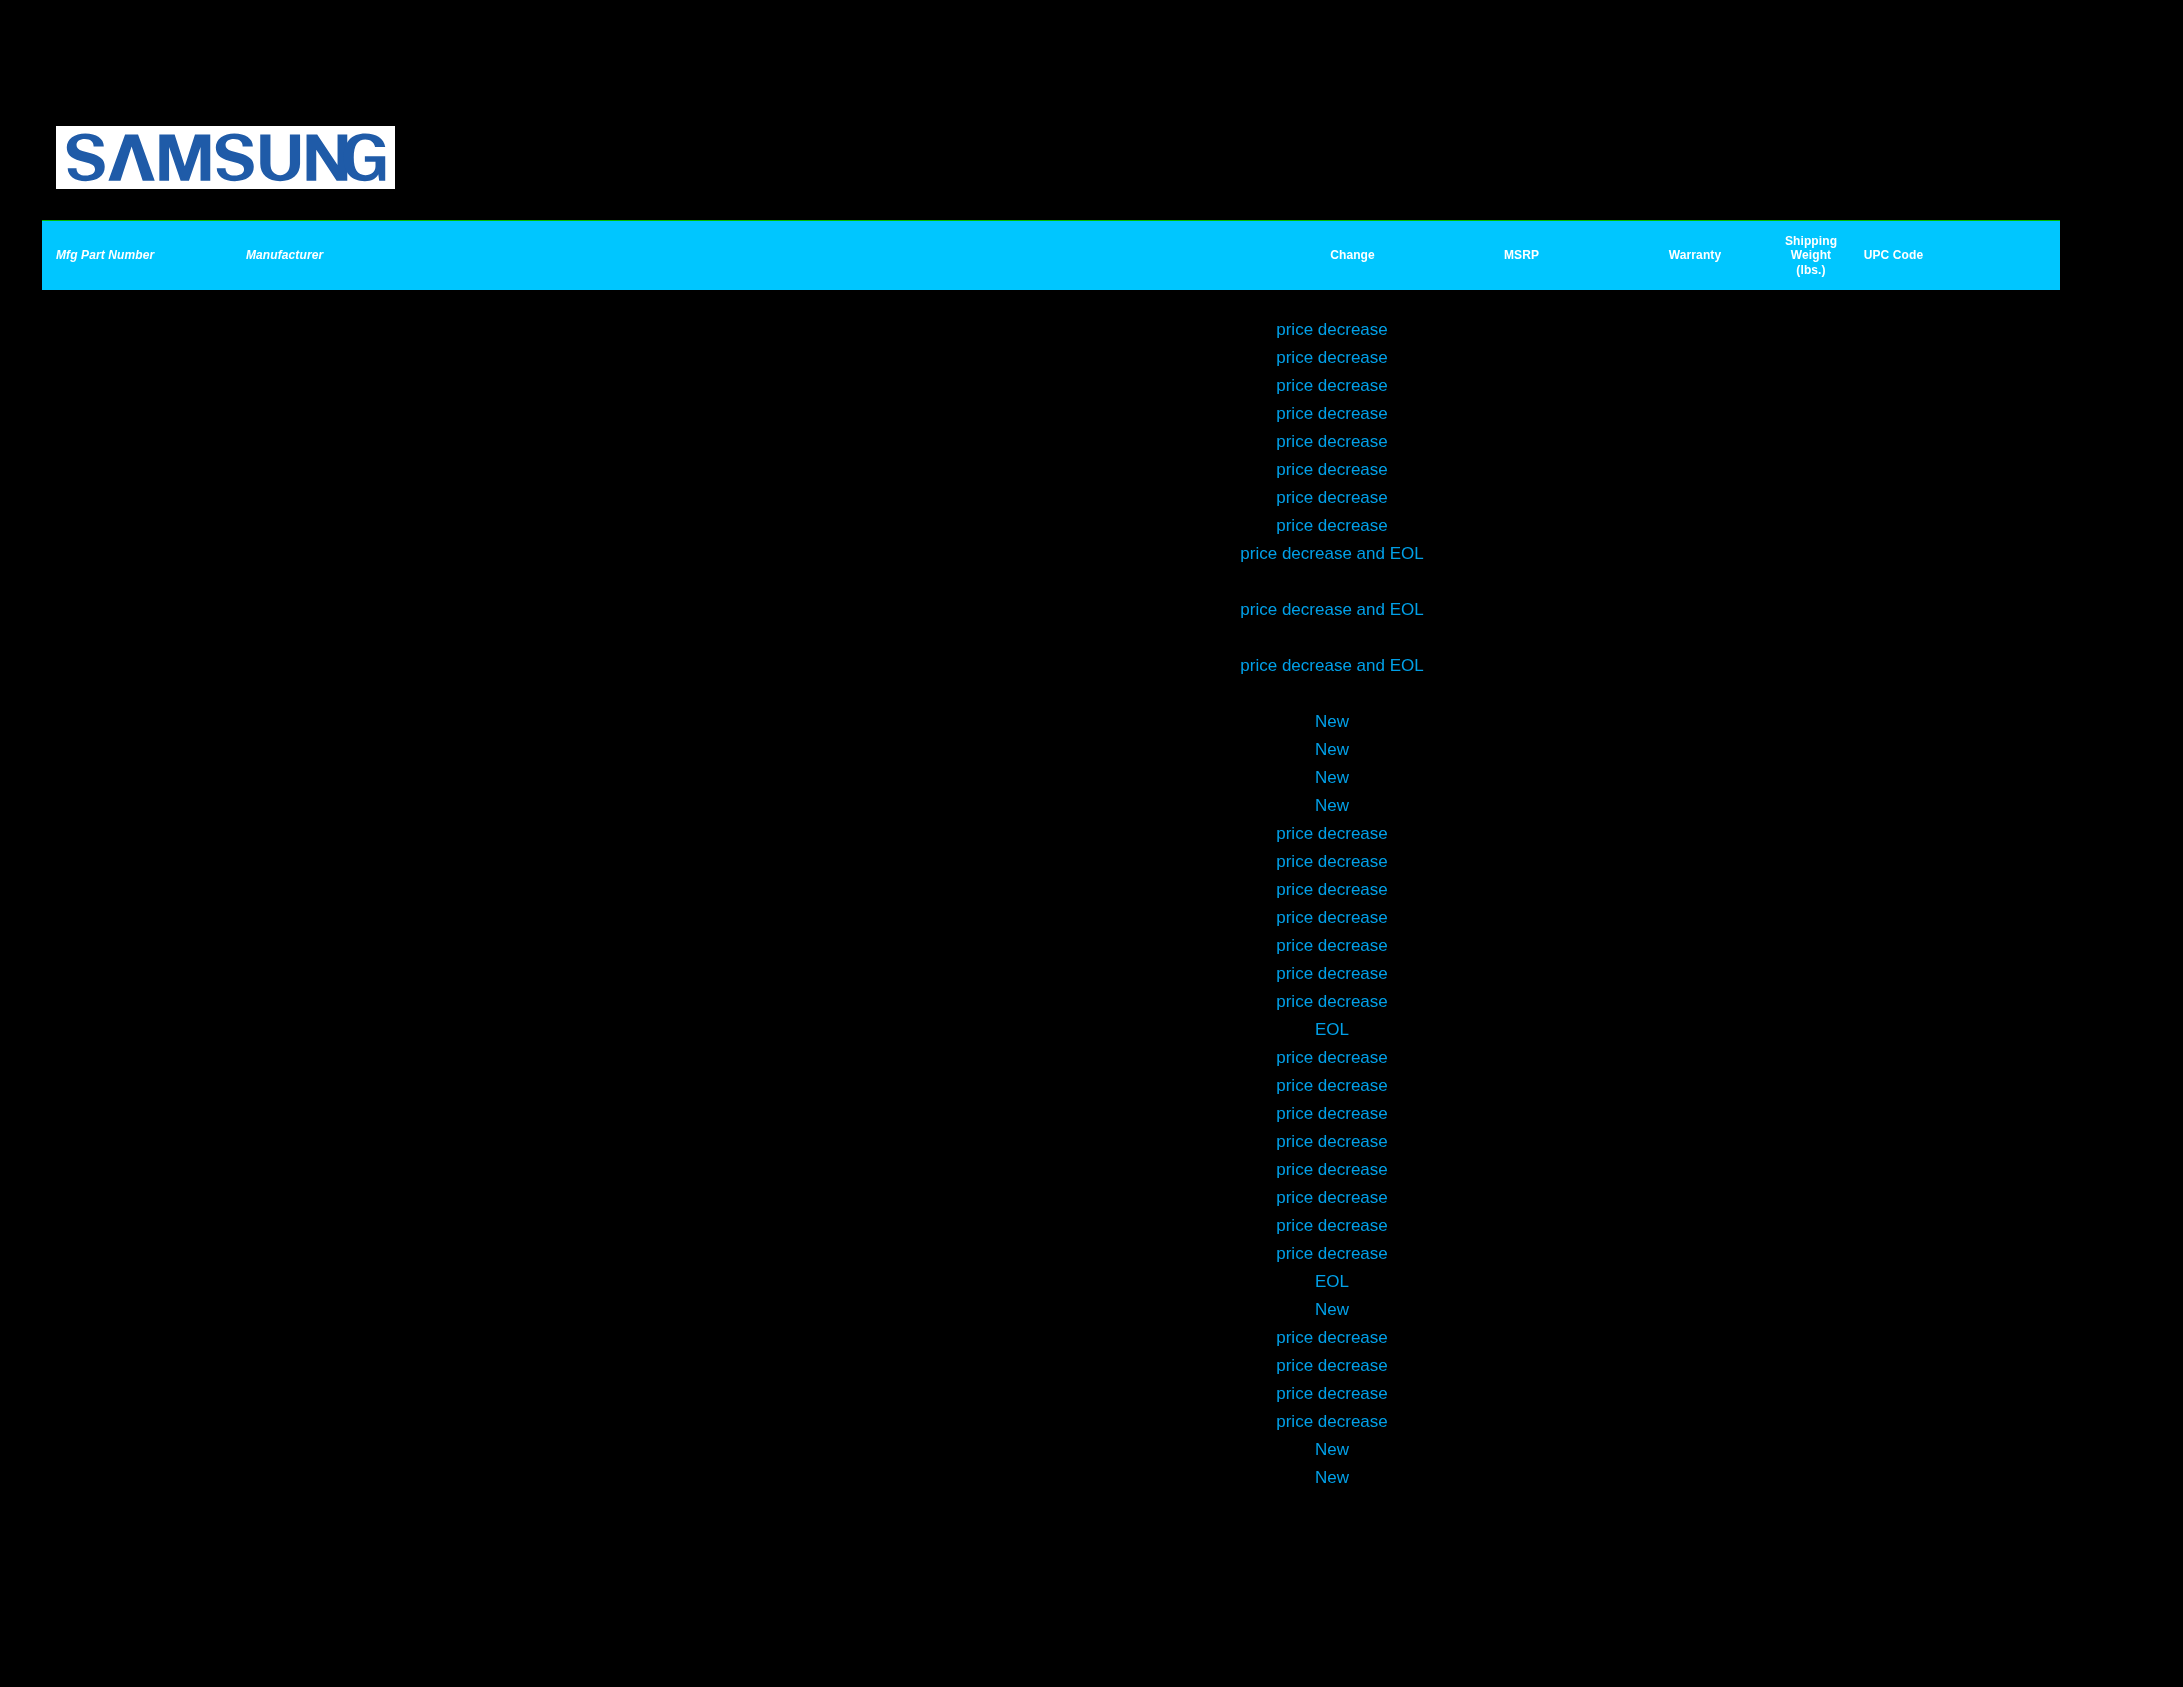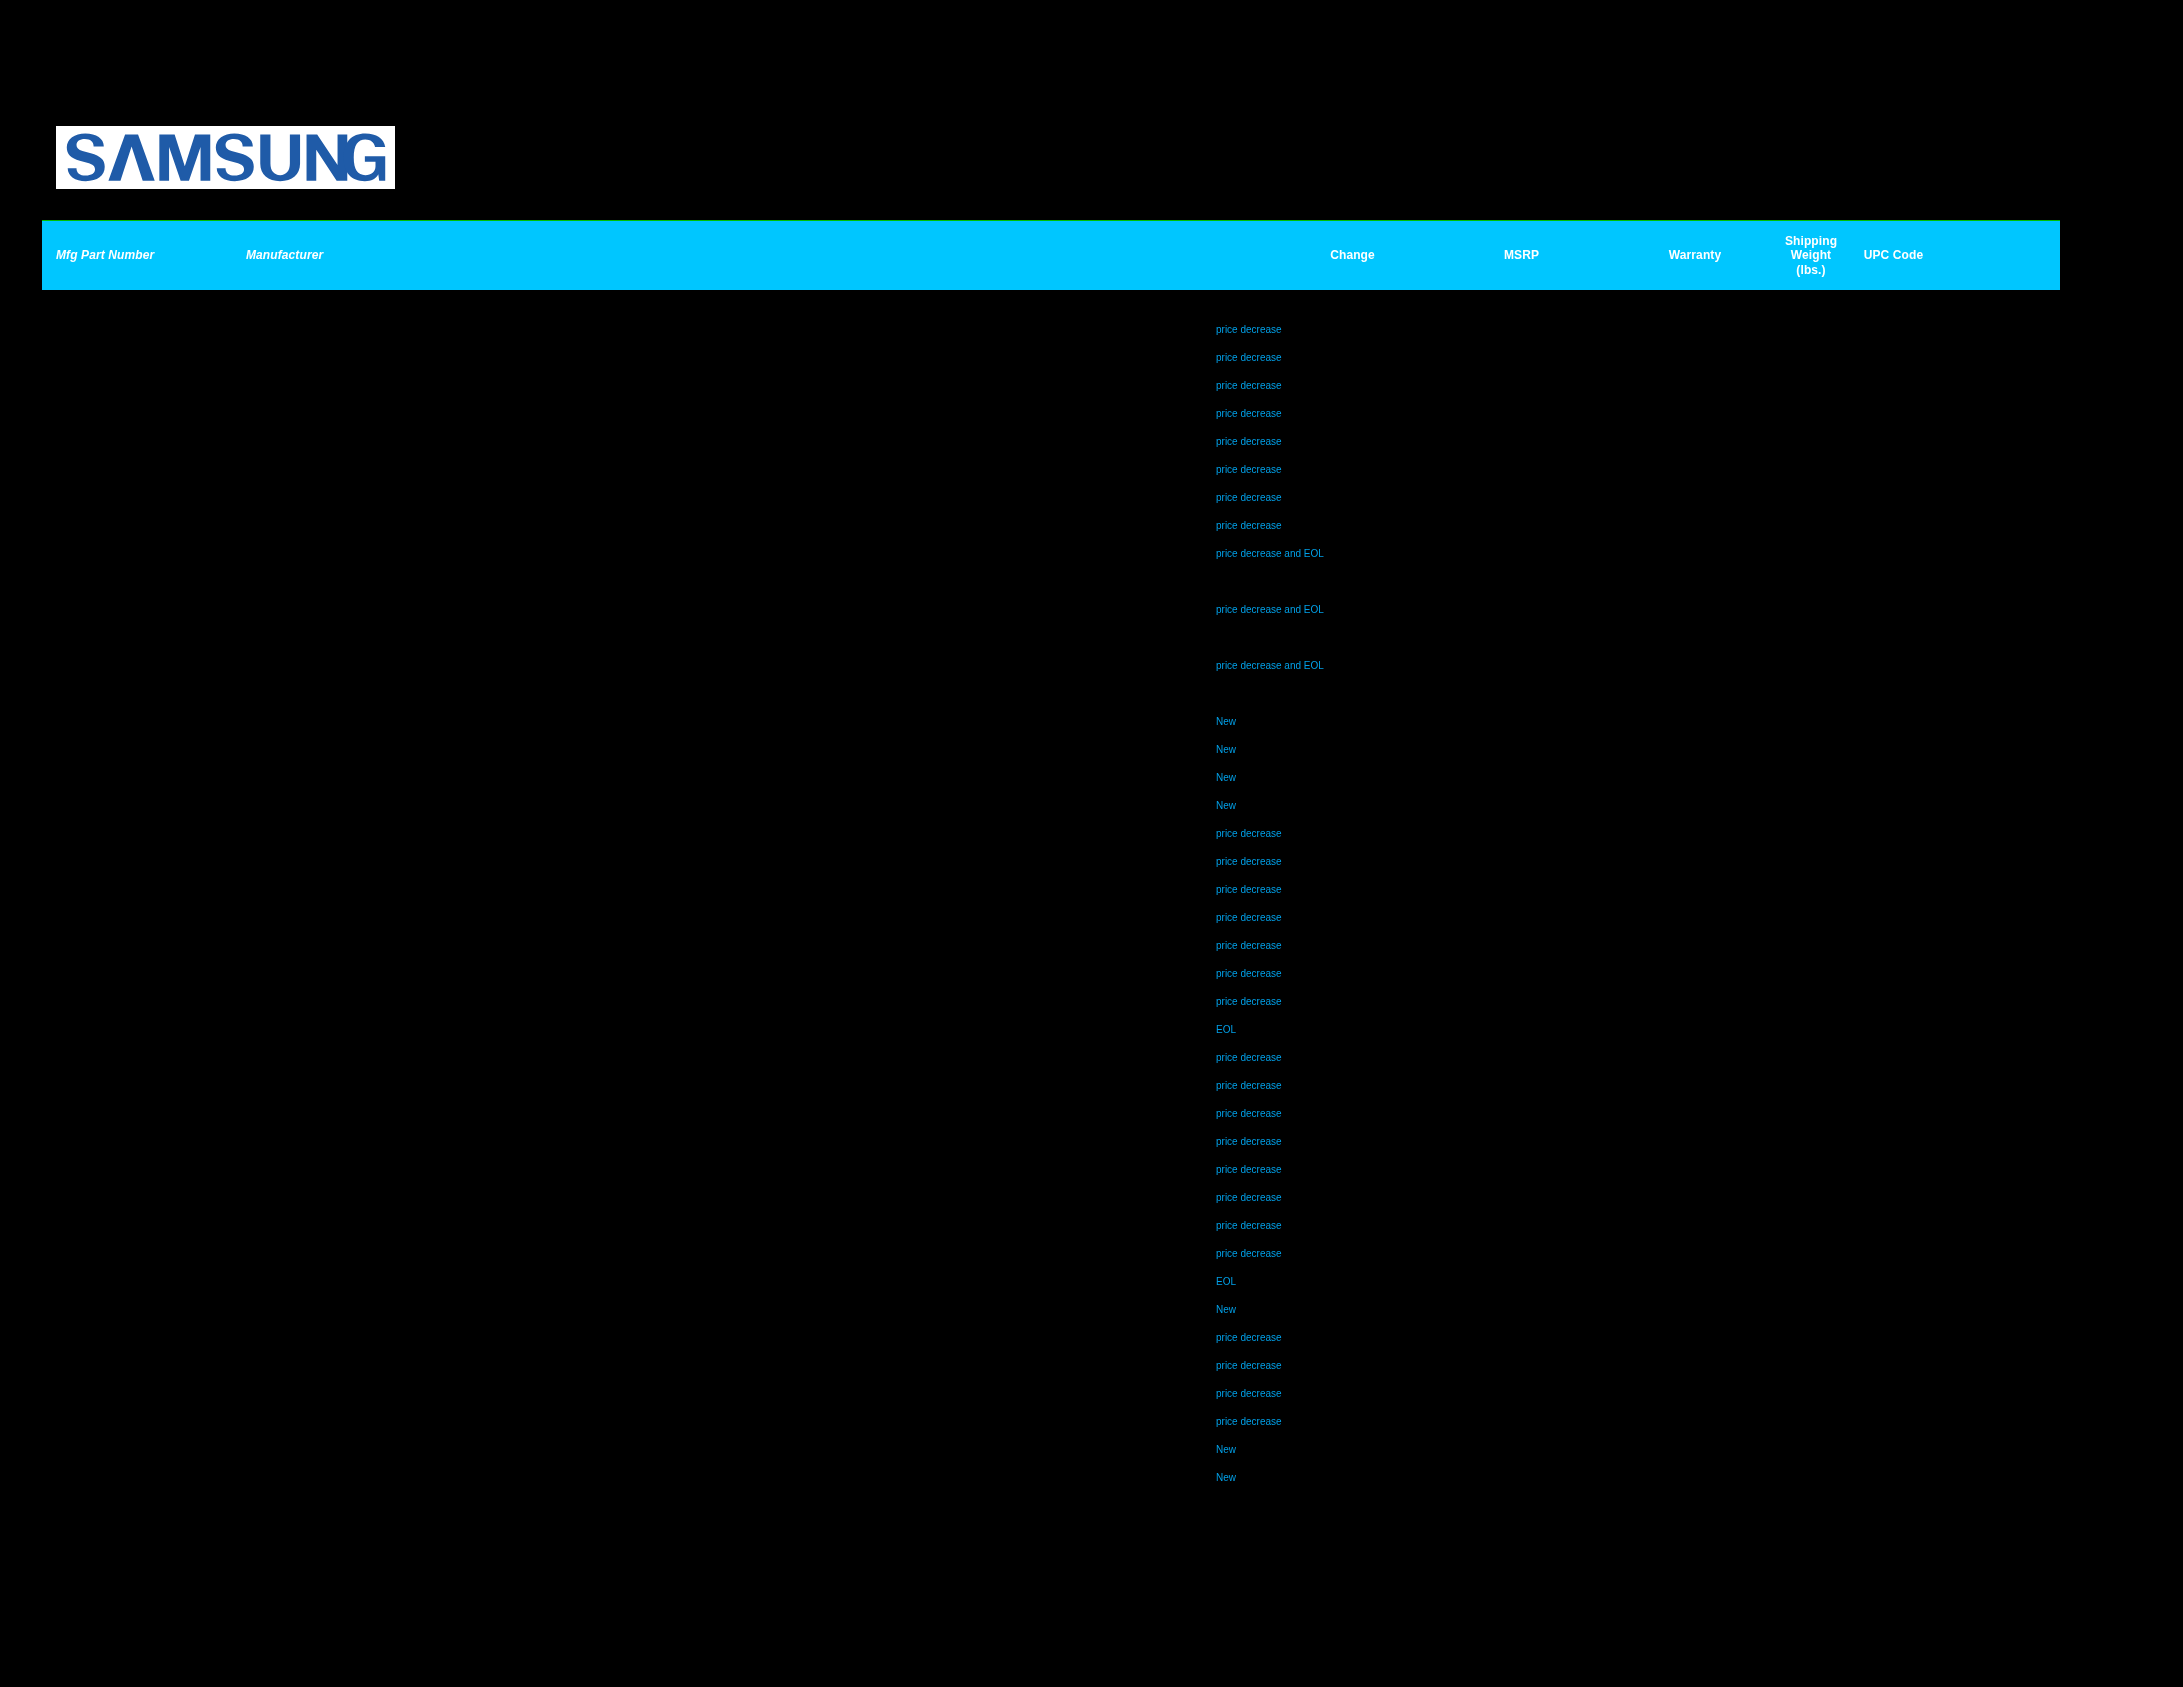--- a/index.html
+++ b/index.html
@@ -76,23 +76,23 @@
   
   #change-column {
     position: absolute;
     left: 1216px;
     top: 316px;
     width: 232px;
   }
   .change-row {
     height: 28px;
     line-height: 28px;
-    text-align: left;
+    text-align: center;
     color: #00a0e8;
-    font-size: 10px;
+    font-size: 17px;
     white-space: nowrap;
     font-weight: normal;
   }
   .change-row.blank { color: transparent; }
 </style>
 </head>
 <body>
 
 <div id="logo-block">
   <svg id="logo-svg" viewBox="0 0 700 108" xmlns="http://www.w3.org/2000/svg">

